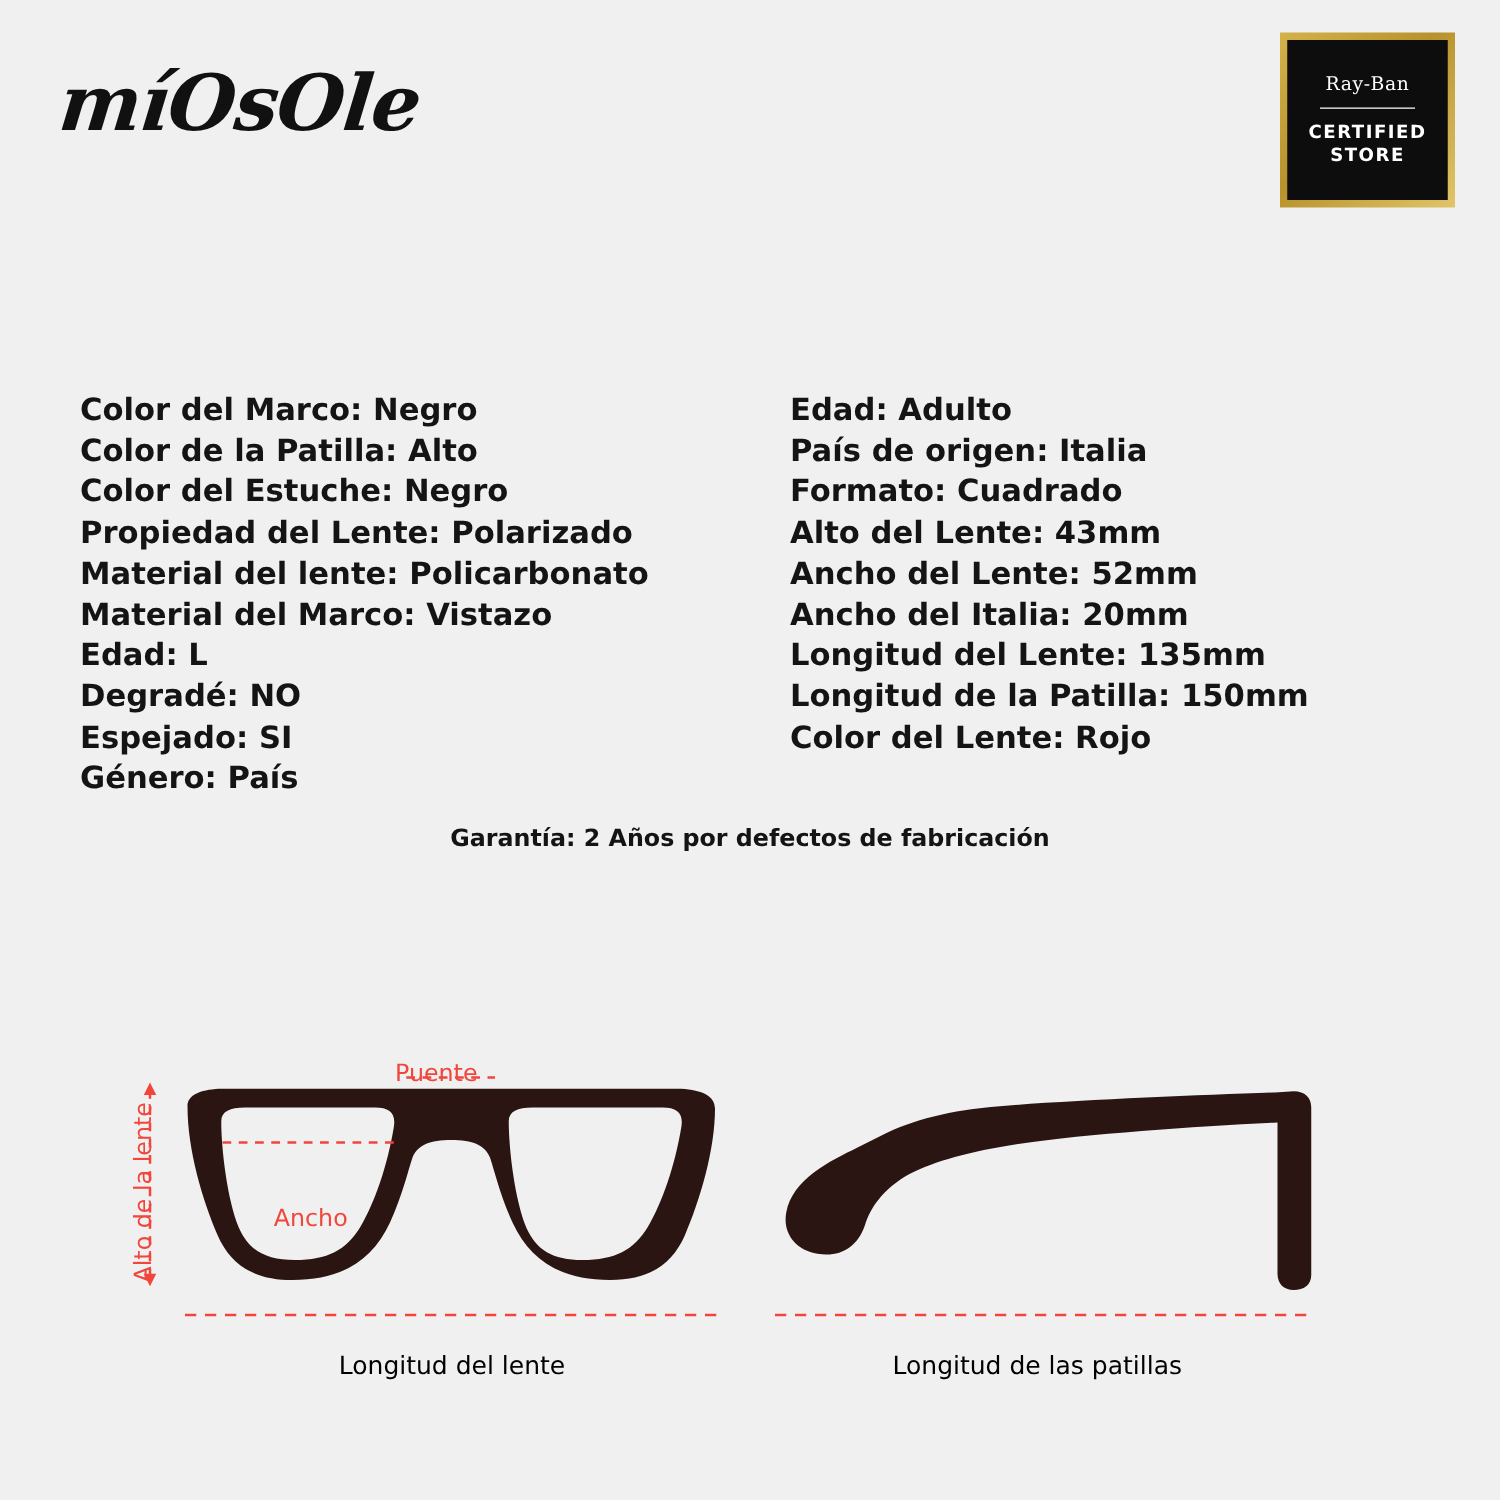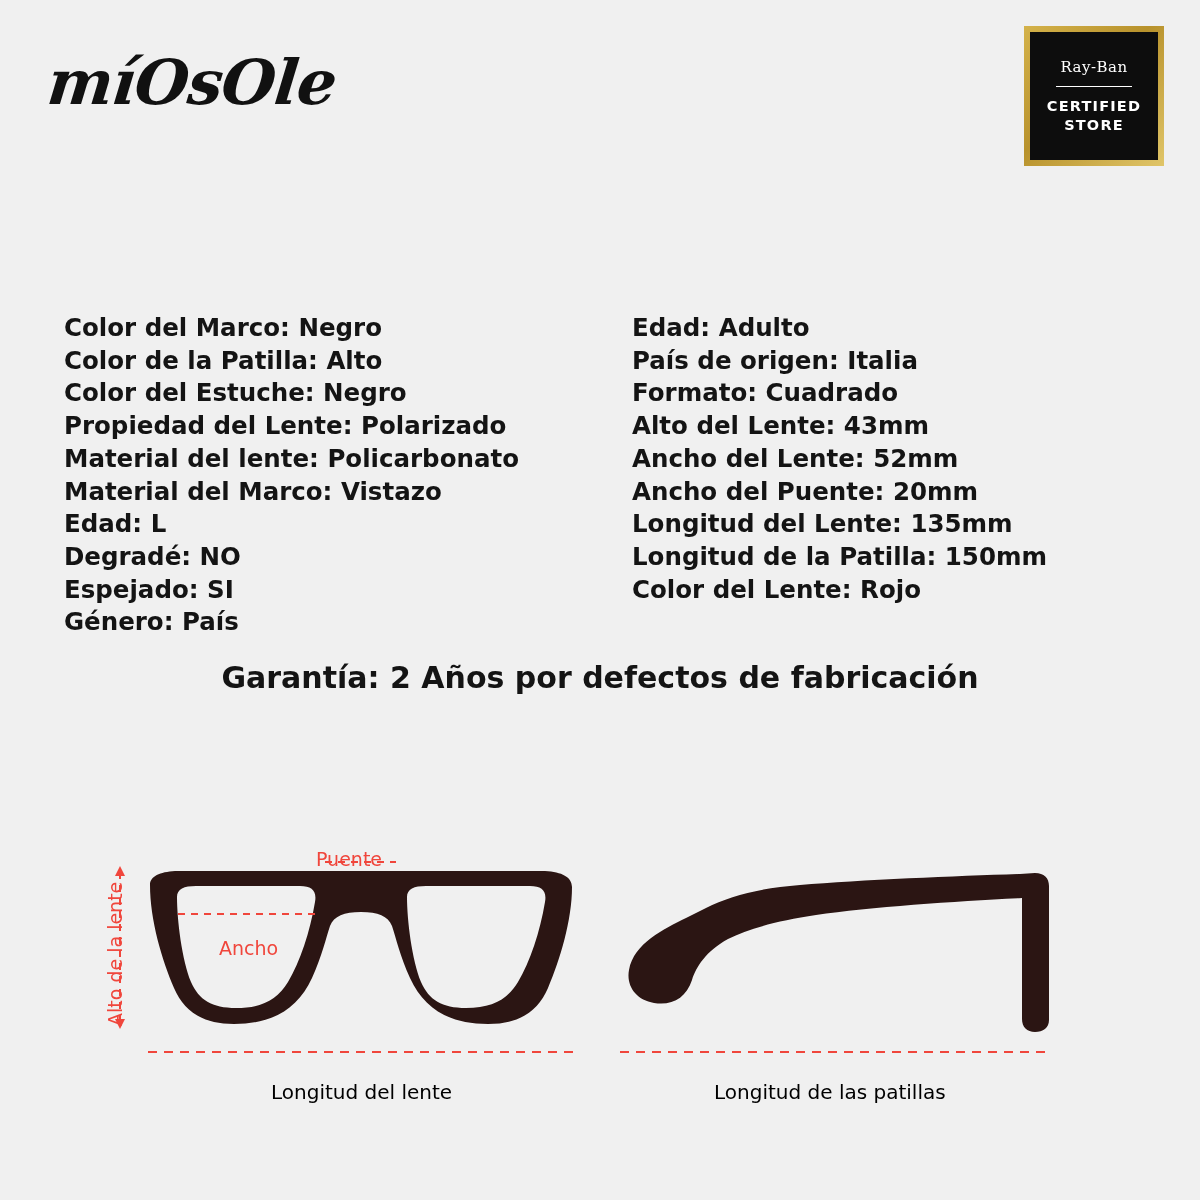--- a/index.html
+++ b/index.html
@@ -101,21 +101,21 @@
   .spec-col.left { left: 64px; top: 12px; }
   .spec-col.right { left: 632px; top: 12px; }
   .spec-line { margin: 0; padding: 0; }
 
   .warranty {
     position: absolute;
     left: 0;
     top: 360px;
     width: 1200px;
     text-align: center;
-    font-size: 30px;
+    font-size: 19px;
     font-weight: 700;
     color: #141414;
   }
 
   
   .diagram {
     position: absolute;
     left: 0;
     top: 810px;
     width: 1200px;
@@ -174,21 +174,21 @@
       <div class="spec-line">Degradé: NO</div>
       <div class="spec-line">Espejado: SI</div>
       <div class="spec-line">Género: País</div>
     </div>
     <div class="spec-col right">
       <div class="spec-line">Edad: Adulto</div>
       <div class="spec-line">País de origen: Italia</div>
       <div class="spec-line">Formato: Cuadrado</div>
       <div class="spec-line">Alto del Lente: 43mm</div>
       <div class="spec-line">Ancho del Lente: 52mm</div>
-      <div class="spec-line">Ancho del Puente: 20mm</div>
+      <div class="spec-line">Ancho del Italia: 20mm</div>
       <div class="spec-line">Longitud del Lente: 135mm</div>
       <div class="spec-line">Longitud de la Patilla: 150mm</div>
       <div class="spec-line">Color del Lente: Rojo</div>
     </div>
     <div class="warranty">Garantía: 2 Años por defectos de fabricación</div>
   </div>
 
   <div class="diagram">
 
     <svg class="dg-svg" width="1200" height="330" viewBox="0 0 1200 330">
@@ -264,19 +264,19 @@
       <g stroke="#f0463c" stroke-width="2" stroke-dasharray="9 7" fill="none">
         <line x1="148" y1="242" x2="574" y2="242"></line>
       </g>
 
       <g stroke="#f0463c" stroke-width="2" stroke-dasharray="9 7" fill="none">
         <line x1="620" y1="242" x2="1046" y2="242"></line>
       </g>
     </svg>
 
     <div class="dg-label" style="left:316px; top:38px;">Puente</div>
-    <div class="dg-label" style="left:219px; top:127px;">Ancho</div>
+    <div class="dg-label" style="left:219px; top:154px;">Ancho</div>
     <div class="dg-label vertical" style="left:104px; top:216px;">Alto  de  la lente</div>
     <div class="dg-caption" style="left:271px; top:270px;">Longitud del lente</div>
     <div class="dg-caption" style="left:714px; top:270px;">Longitud de las patillas</div>
 
   </div>
 </div>
 
 </body></html>

